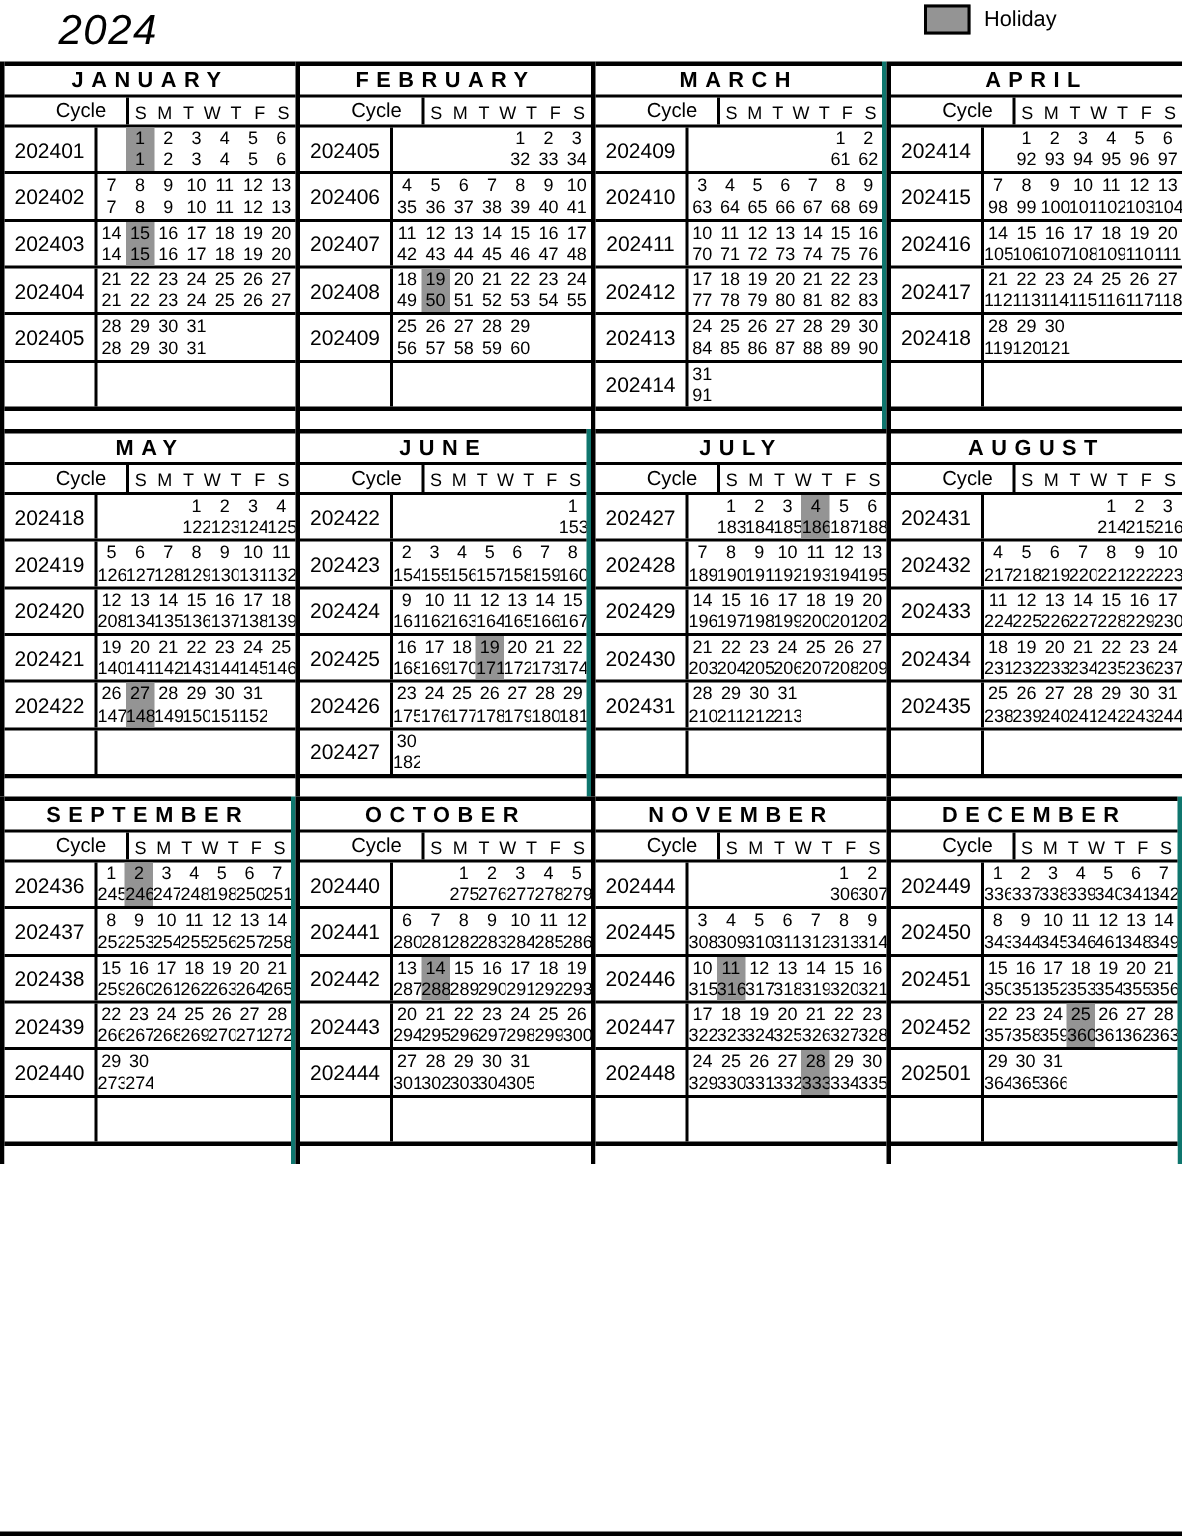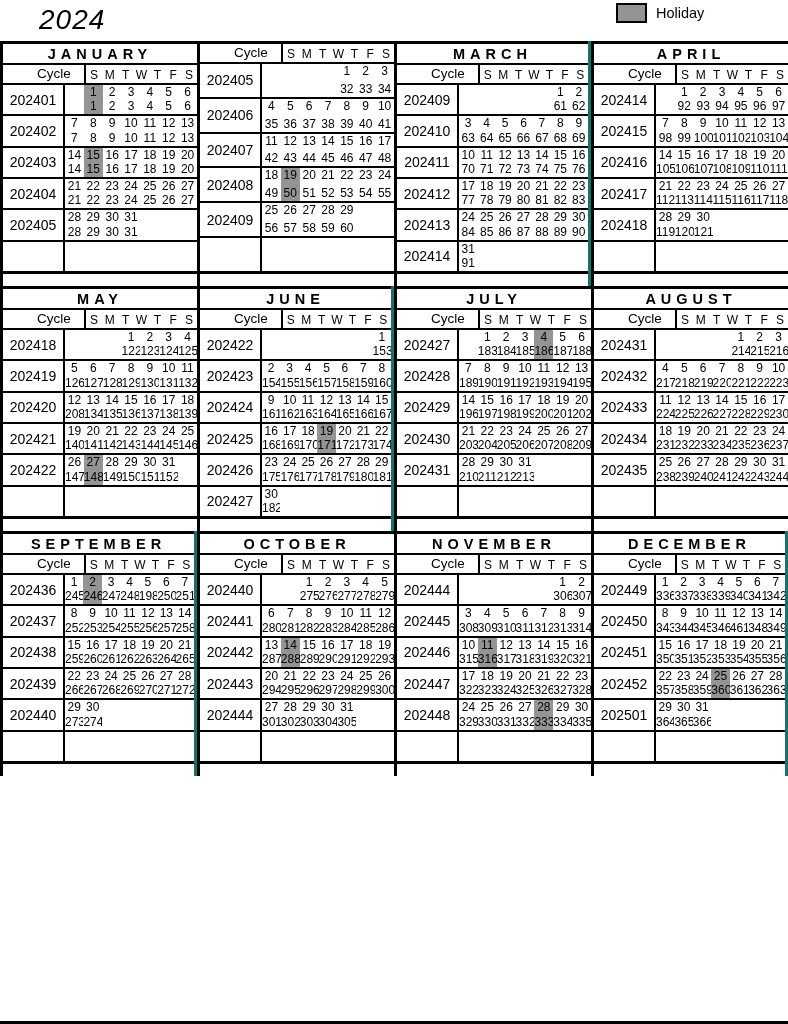--- a/index.html
+++ b/index.html
@@ -255,20 +255,21 @@
                 <div class="num"></div>
                 <div class="num"></div>
               </div>
             </div>
           </div>
         </div>
         <div class="band-spacer"></div>
       </div>
       <div class="month-cell">
         <div class="month-table">
+          <div class="month-title">FEBRUARY</div>
           <div class="row header-row">
             <div class="cycle-cell header-cell">Cycle</div>
             <div class="day-cell header-cell">S</div>
             <div class="day-cell header-cell">M</div>
             <div class="day-cell header-cell">T</div>
             <div class="day-cell header-cell">W</div>
             <div class="day-cell header-cell">T</div>
             <div class="day-cell header-cell">F</div>
             <div class="day-cell header-cell">S</div>
           </div>

